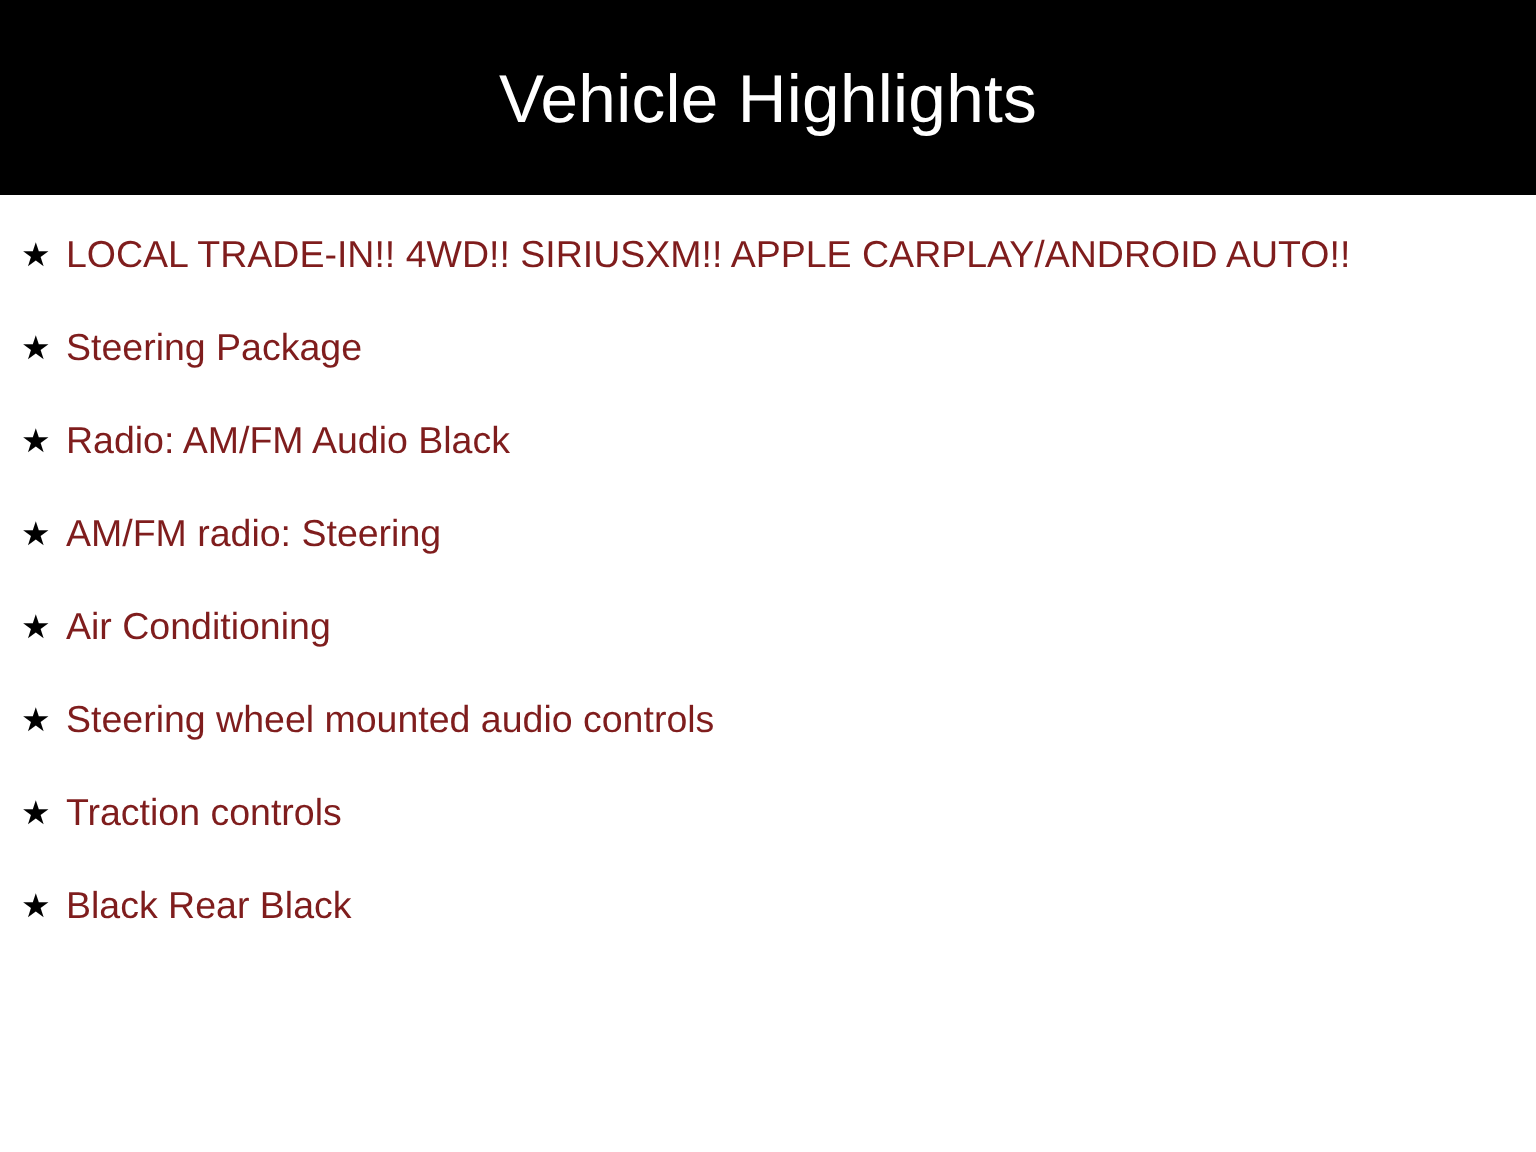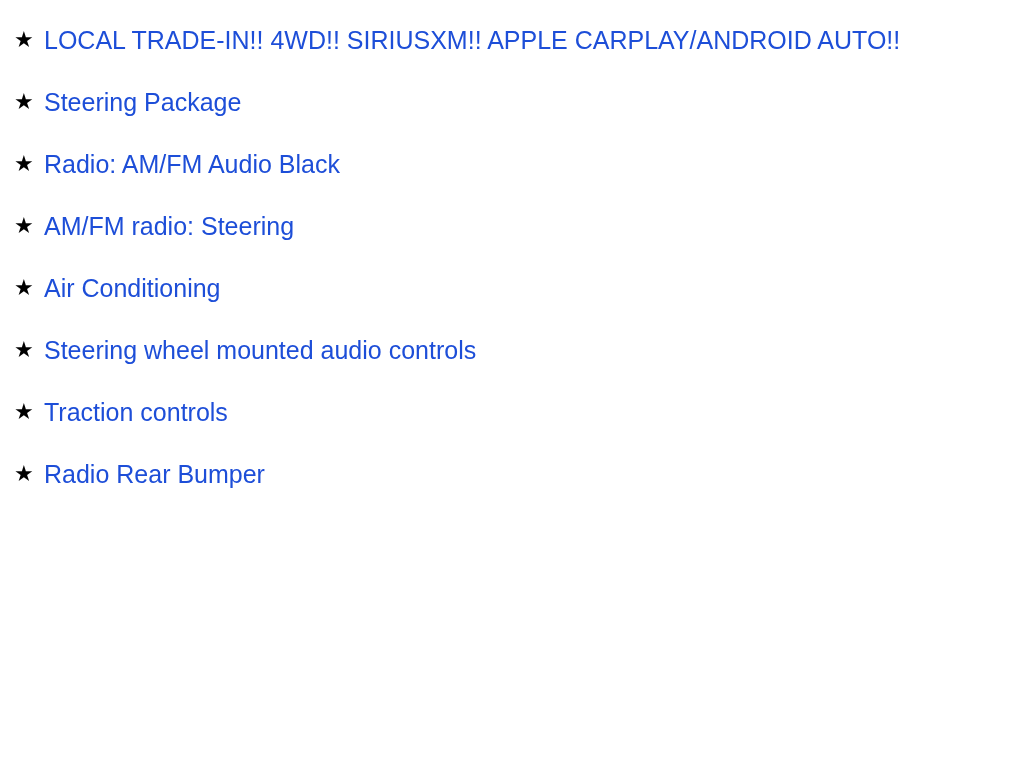--- a/index.html
+++ b/index.html
@@ -52,31 +52,34 @@
     width: 32px;
     color: #000000;
     font-size: 22px;
     line-height: 36px;
     text-align: left;
     padding-left: 2px;
     box-sizing: border-box;
   }
   .highlight-text {
     flex: 1 1 auto;
-    color: #1d4ed8;
+    color: #7f1d1d;
     font-size: 25px;
     line-height: 36px;
     max-width: 930px;
   }
 </style>
 </head>
 <body>
 
 <div class="page">
 
+  <div class="header-bar">
+    <div class="header-title">Vehicle Highlights</div>
+  </div>
 
   <ul class="highlights-list">
 
     <li class="highlight-item">
       <span class="bullet-star">★</span>
       <span class="highlight-text">LOCAL TRADE-IN!! 4WD!! SIRIUSXM!! APPLE CARPLAY/ANDROID AUTO!!</span>
     </li>
 
     <li class="highlight-item">
       <span class="bullet-star">★</span>
@@ -103,18 +106,18 @@
       <span class="highlight-text">Steering wheel mounted audio controls</span>
     </li>
 
     <li class="highlight-item">
       <span class="bullet-star">★</span>
       <span class="highlight-text">Traction controls</span>
     </li>
 
     <li class="highlight-item">
       <span class="bullet-star">★</span>
-      <span class="highlight-text">Radio Rear Bumper</span>
+      <span class="highlight-text">Black Rear Black</span>
     </li>
 
   </ul>
 
 </div>
 
 </body></html>

